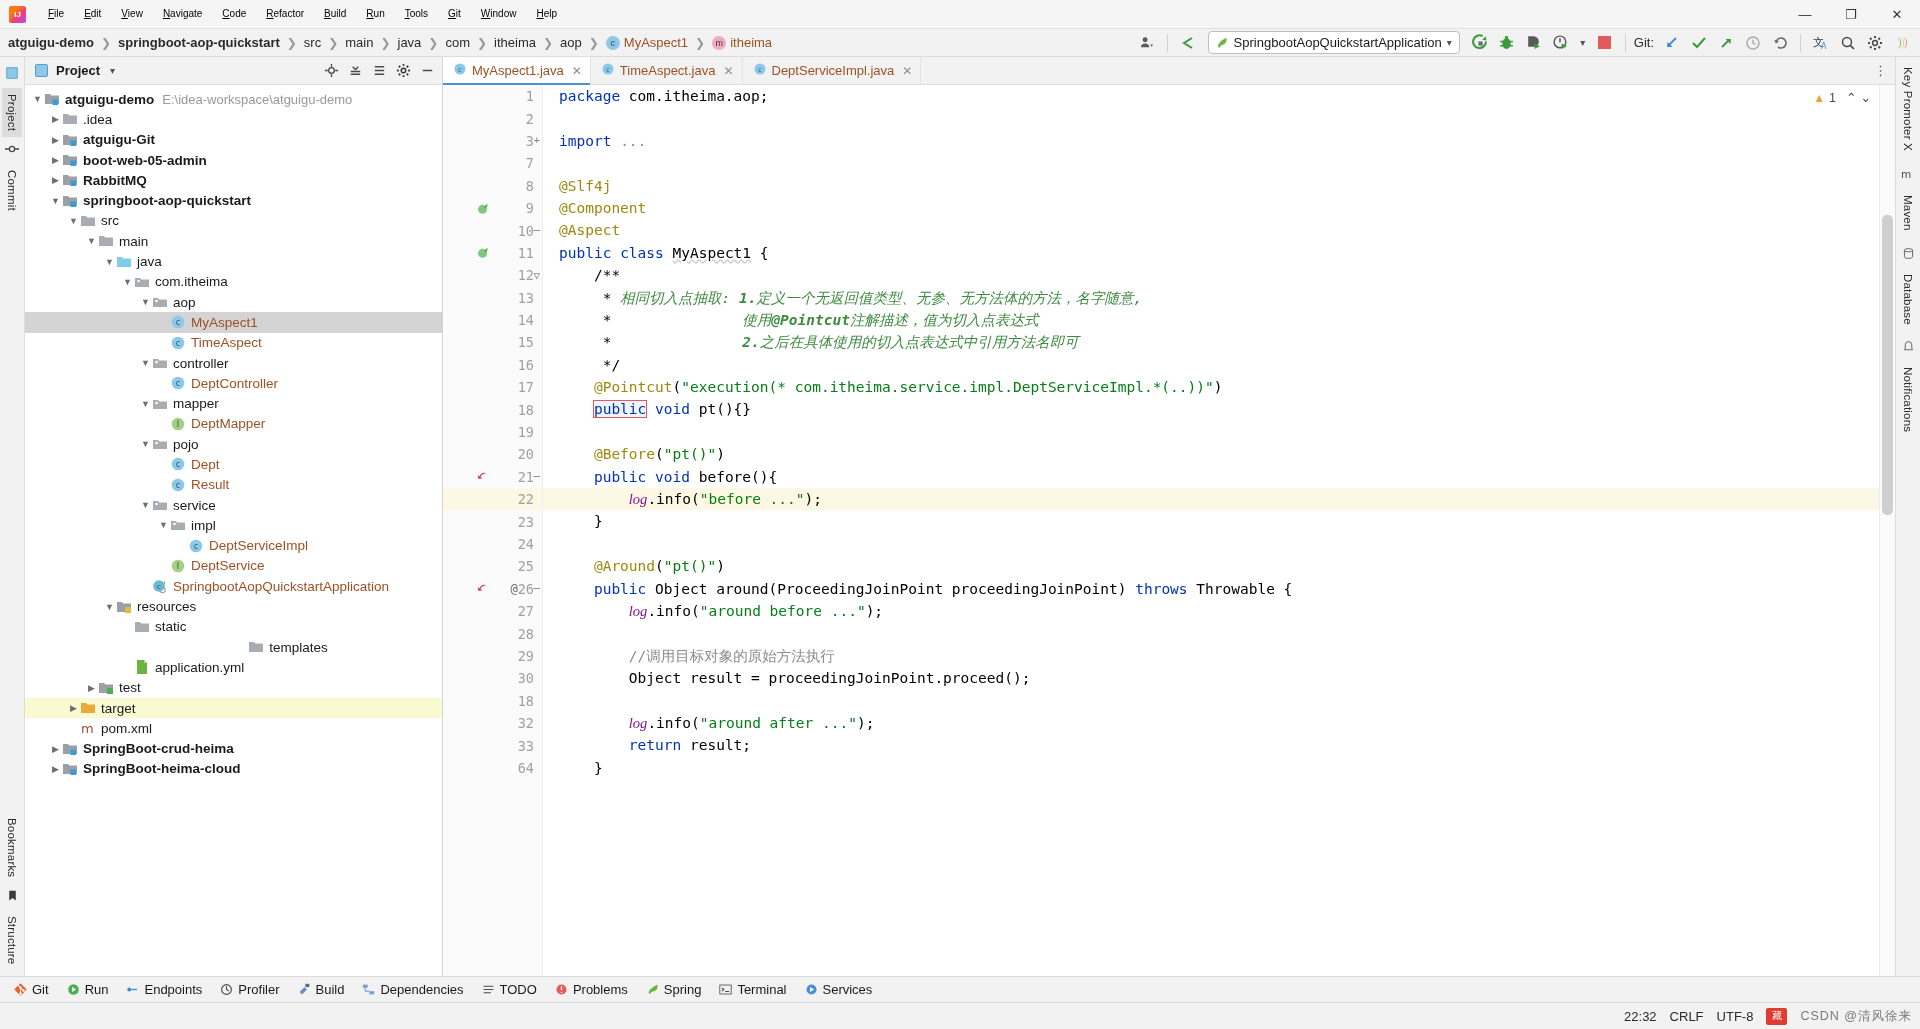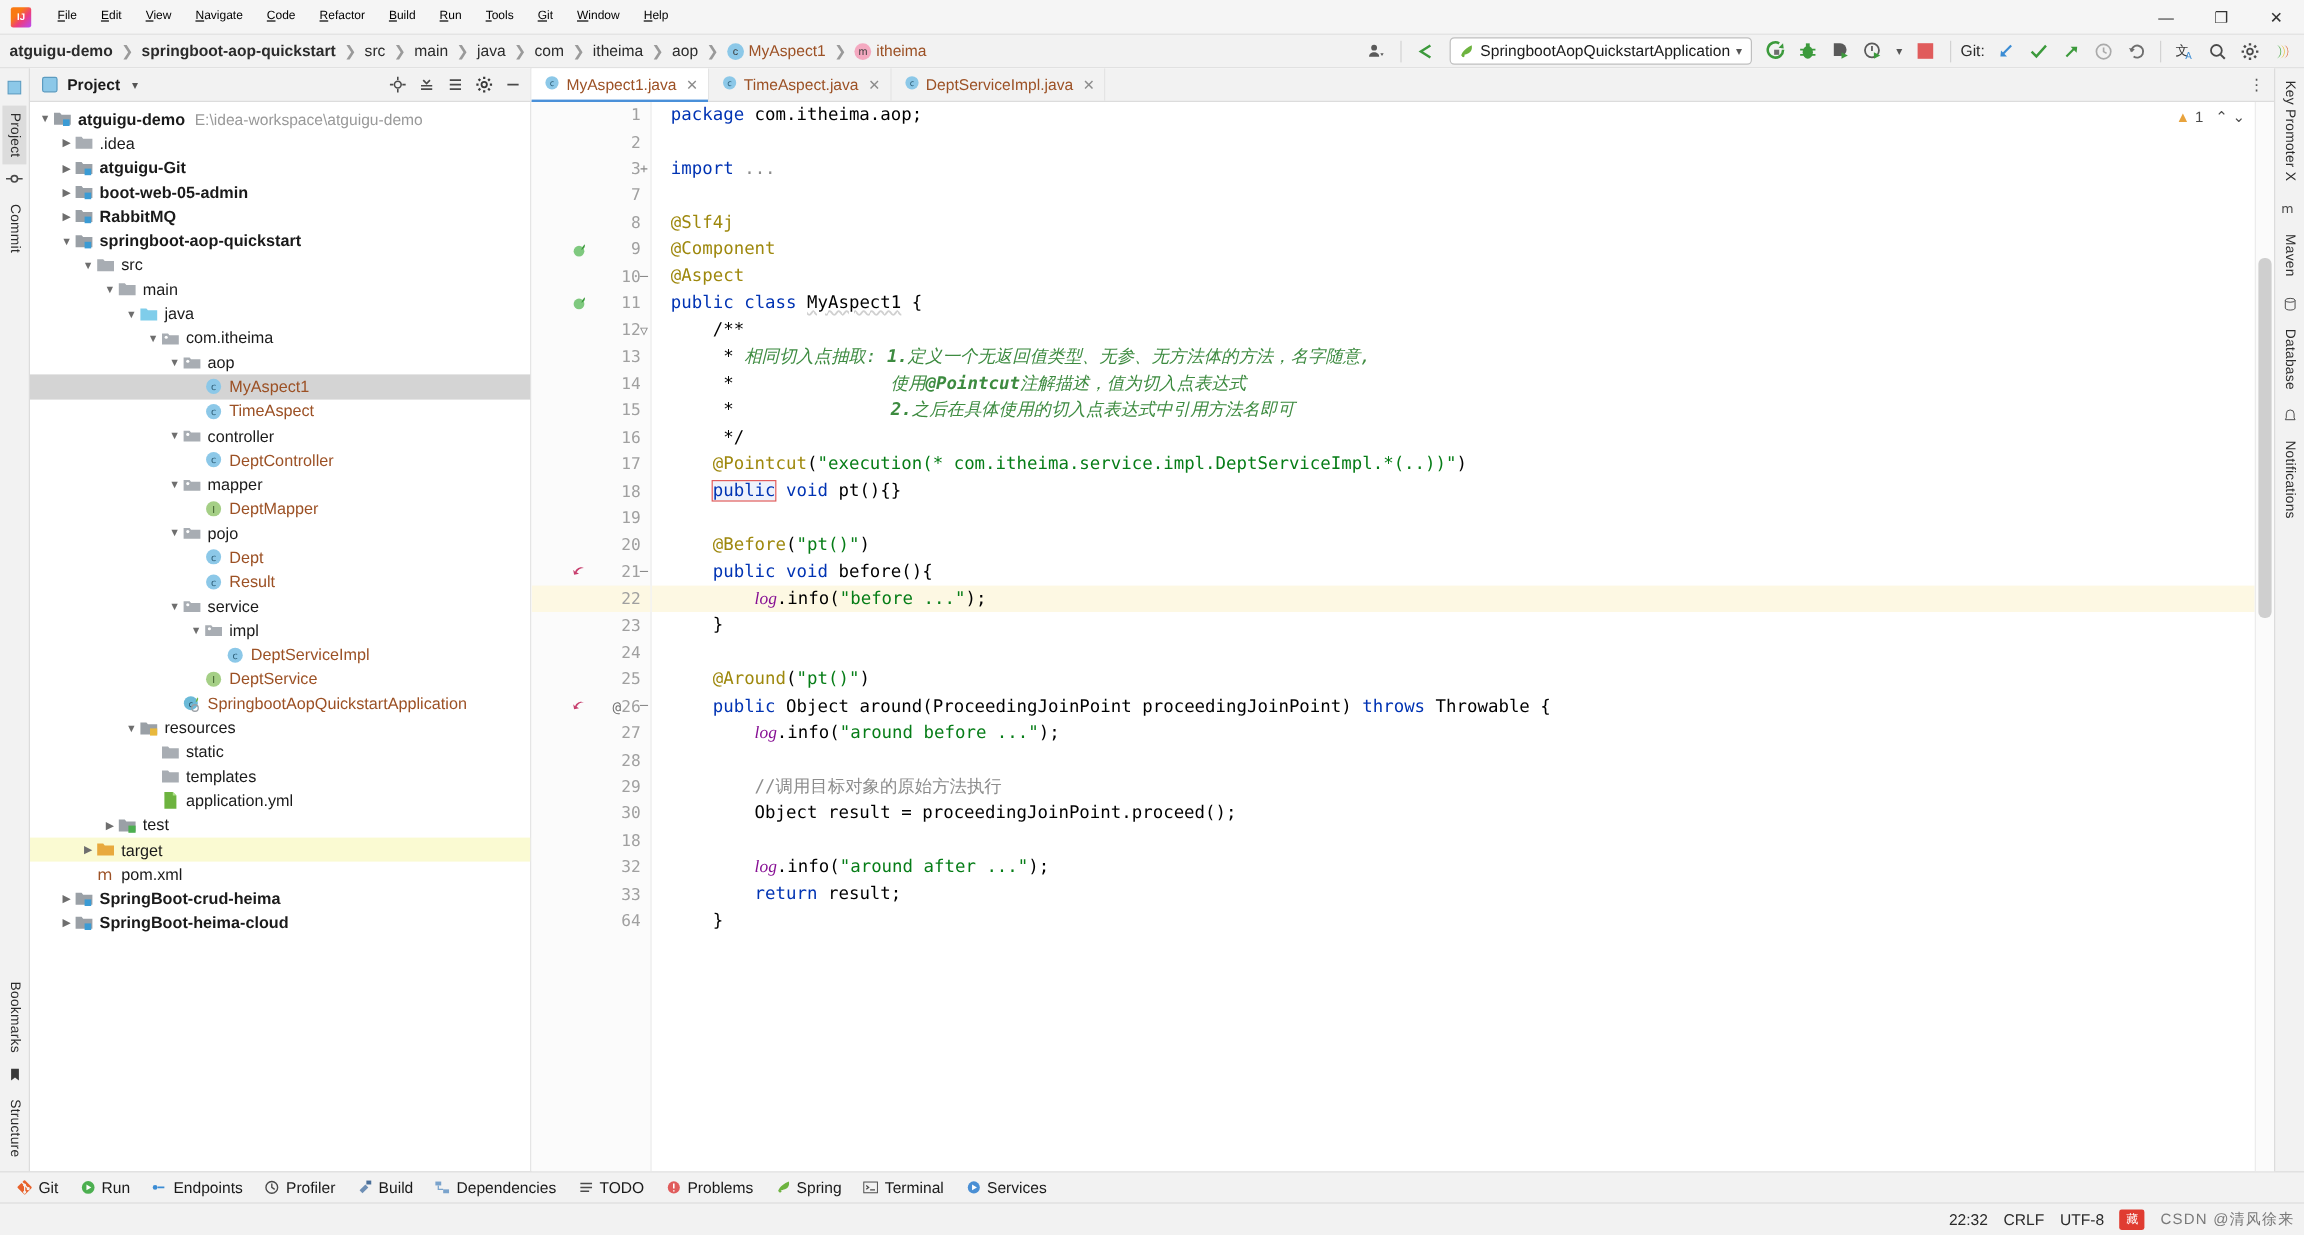--- a/index.html
+++ b/index.html
@@ -700,21 +700,21 @@
           </div>
           <div class="tree-row" style="padding-left: 96px; text-align: right;">
             <span class="arrow none"></span>
             <span class="node-icon">
               <svg class="fi" viewBox="0 0 16 16">
                 <path d="M1 3h5l1.3 1.6H15V13H1z" fill="#a8adb3"></path>
               </svg>
             </span>
             <span class="node-label">static</span>
           </div>
-          <div class="tree-row" style="padding-left: 96px;">
+          <div class="tree-row" style="padding-left: 96px; justify-content: center;">
             <span class="arrow none"></span>
             <span class="node-icon">
               <svg class="fi" viewBox="0 0 16 16">
                 <path d="M1 3h5l1.3 1.6H15V13H1z" fill="#a8adb3"></path>
               </svg>
             </span>
             <span class="node-label">templates</span>
           </div>
           <div class="tree-row" style="padding-left: 96px;">
             <span class="arrow none"></span>

